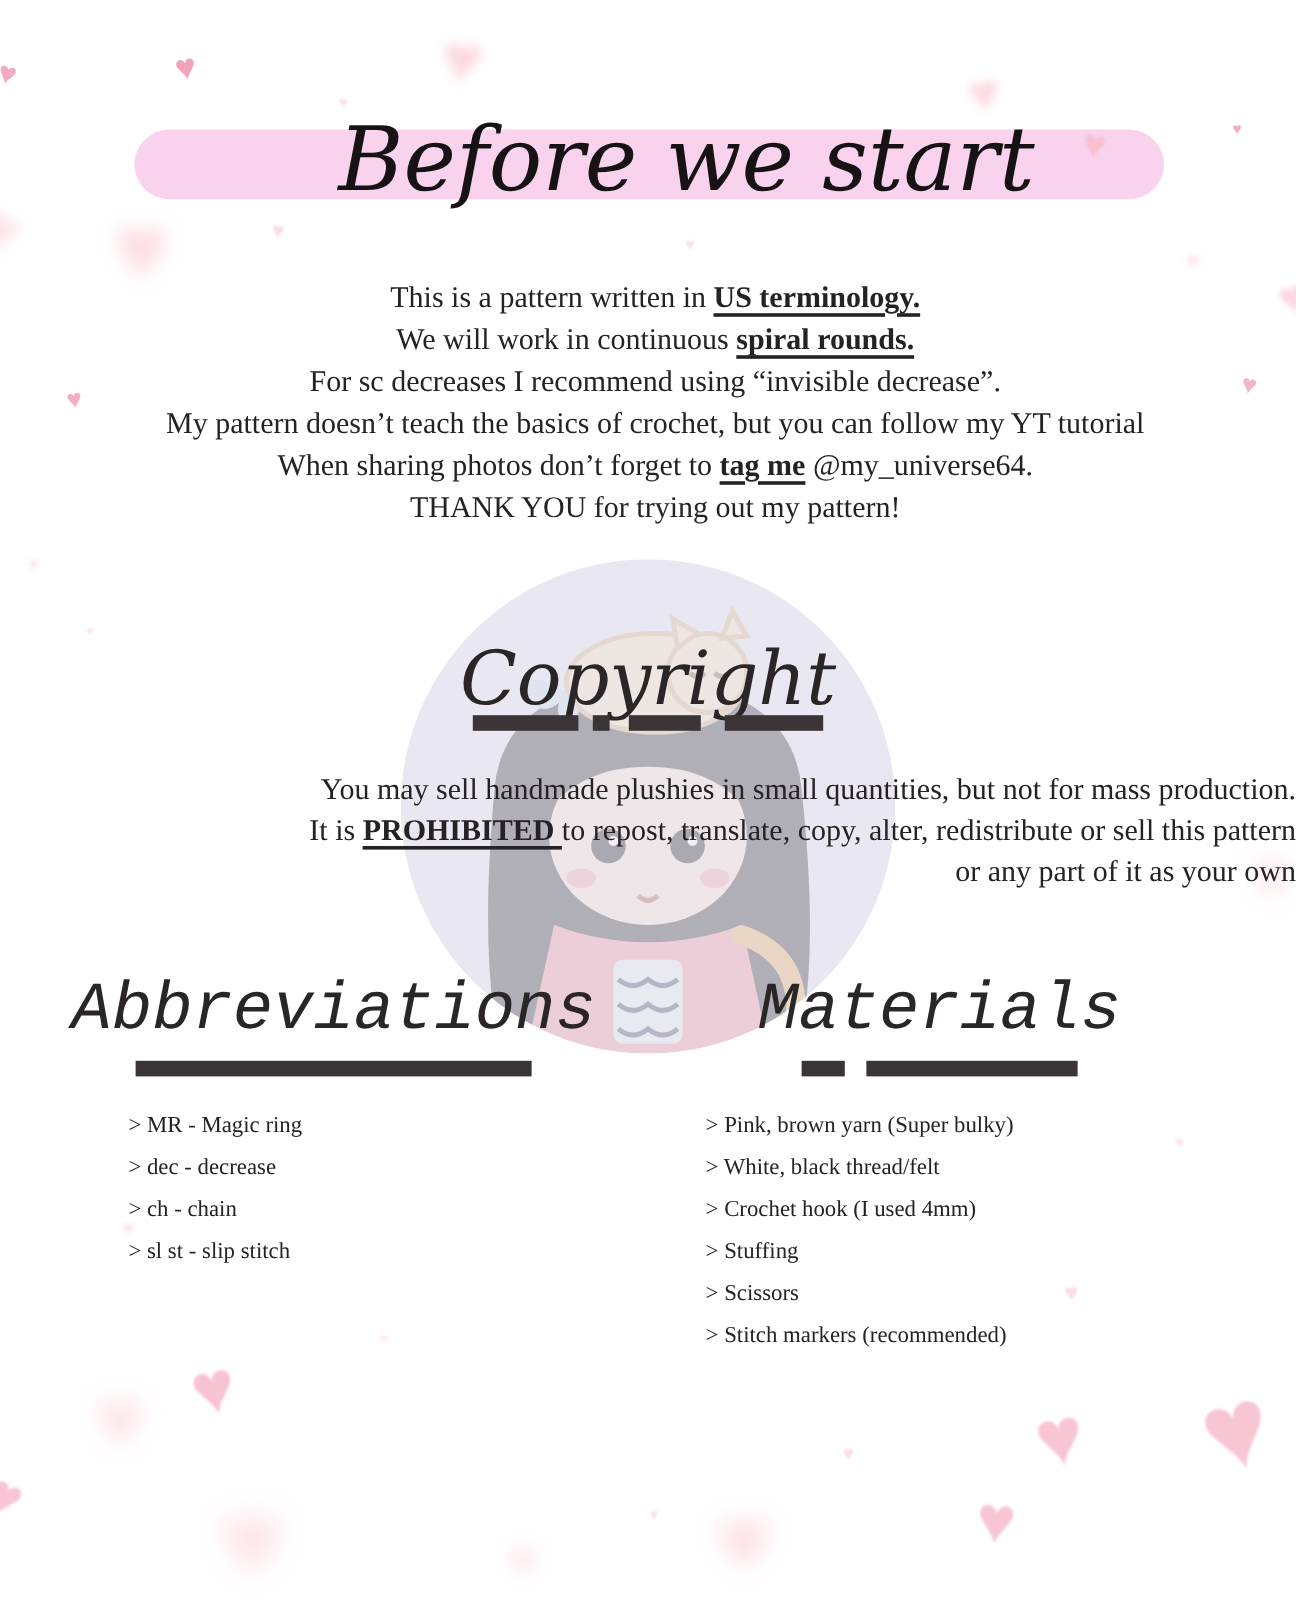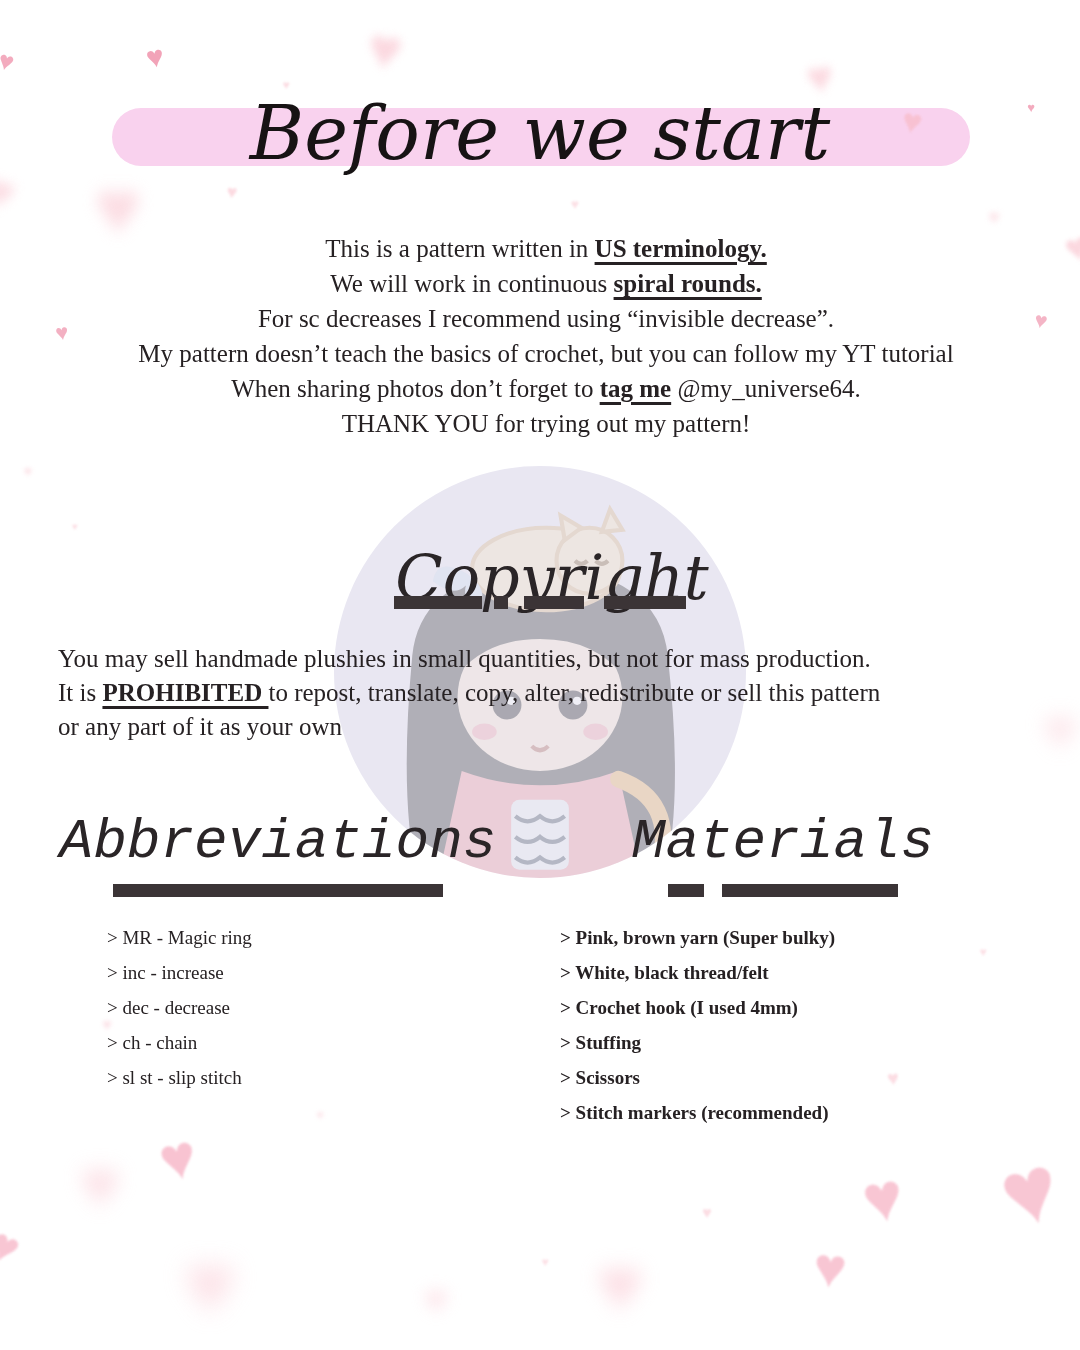--- a/index.html
+++ b/index.html
@@ -31,21 +31,21 @@
   }
   .script{
     font-family:"DejaVu Serif", serif;
     font-style:italic;
     font-weight:400;
     color:#2a2527;
     white-space:nowrap;
   }
   .page-title{
     position:absolute;
-    left:540px;top:133px;
+    left:572px;top:133px;
     transform:translate(-50%,-50%);
     font-size:74px;
     color:#171314;
     z-index:3;
     margin:0;
   }
   .intro{
     position:absolute;
     left:12px;right:0;top:231px;
     text-align:center;
@@ -66,38 +66,38 @@
     left:334px;top:466px;
     width:412px;height:412px;
     z-index:1;
   }
   .copyright-heading{
     position:absolute;
     left:540px;top:565px;
     transform:translate(-50%,-50%);
     font-size:62px;
     z-index:3;
-    margin:12px;
+    margin:0;
   }
   .cr-underline{
     position:absolute;
     left:394px;top:596px;
     height:13px;
     display:flex;
     z-index:3;
   }
   .cr-underline .seg{background:#3b3436;height:13px;}
   .cr-underline .s1{width:88px;margin-right:12px;}
   .cr-underline .s2{width:14px;margin-right:16px;}
   .cr-underline .s3{width:60px;margin-right:20px;}
   .cr-underline .s4{width:82px;}
   .copyright-text{
     position:absolute;
-    left:16px;right:0;top:642px;
-    text-align:left;
+    left:6px;right:0;top:642px;
+    text-align:right;
     font-size:25px;
     line-height:34px;
     z-index:3;
     padding-left:42px;
   }
   .col-heading{
     position:absolute;
     transform:translate(-50%,-50%);
     font-size:56px;
     z-index:3;
@@ -116,21 +116,21 @@
   .mat-bar-a{left:668px;top:884px;width:36px;}
   .mat-bar-b{left:722px;top:884px;width:176px;}
   .list{
     position:absolute;
     top:920px;
     font-size:19px;
     line-height:35px;
     z-index:3;
   }
   .abbr-list{left:107px;}
-  .mat-list{left:560px;font-weight:bold;}
+  .mat-list{left:588px;}
   .li{white-space:nowrap;}
 </style>
 </head>
 <body>
 
 <div class="canvas">
 
   <div id="hearts">
       <span class="heart" style="left: 155px; top: 57px; font-size: 30px; color: rgb(242, 163, 184); opacity: 1; z-index: 0; transform: translate(-50%, -50%) rotate(-10deg);">♥</span>
       <span class="heart" style="left: 6px; top: 62px; font-size: 26px; color: rgb(242, 163, 184); opacity: 0.9; z-index: 0; transform: translate(-50%, -50%) rotate(15deg);">♥</span>
@@ -222,21 +222,20 @@
   <div class="copyright-text" id="copyright-lines">
       <div class="tline"><span>You may sell handmade plushies in small quantities, but not for mass production.</span></div>
       <div class="tline"><span>It is </span><span class="bu">PROHIBITED </span><span>to repost, translate, copy, alter, redistribute or sell this pattern</span></div>
       <div class="tline"><span>or any part of it as your own</span></div>
     </div>
 
   <h2 class="script col-heading abbr-heading">Abbreviations</h2>
   <div class="bar abbr-bar"></div>
   <div class="list abbr-list" id="abbr-list">
       <div class="li">&gt; MR - Magic ring</div>
-      <div class="li">&gt; inc - increase</div>
       <div class="li">&gt; dec - decrease</div>
       <div class="li">&gt; ch - chain</div>
       <div class="li">&gt; sl st - slip stitch</div>
     </div>
 
   <h2 class="script col-heading mat-heading">Materials</h2>
   <div class="bar mat-bar-a"></div>
   <div class="bar mat-bar-b"></div>
   <div class="list mat-list" id="mat-list">
       <div class="li">&gt; Pink, brown yarn (Super bulky)</div>

